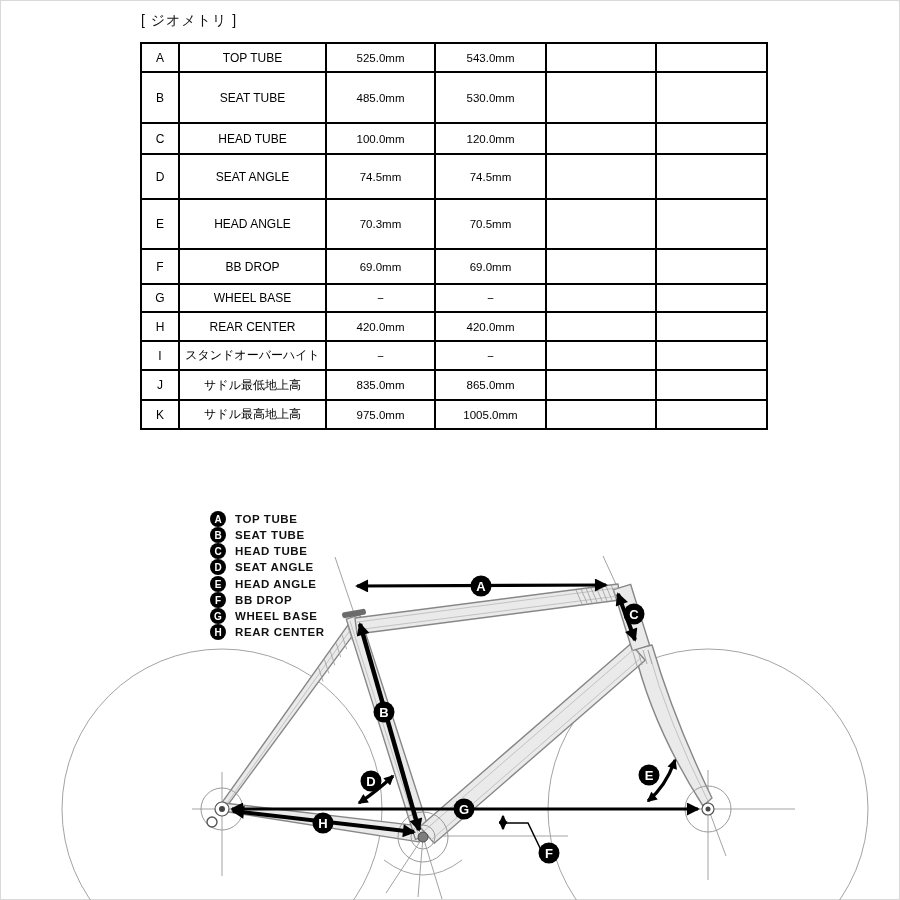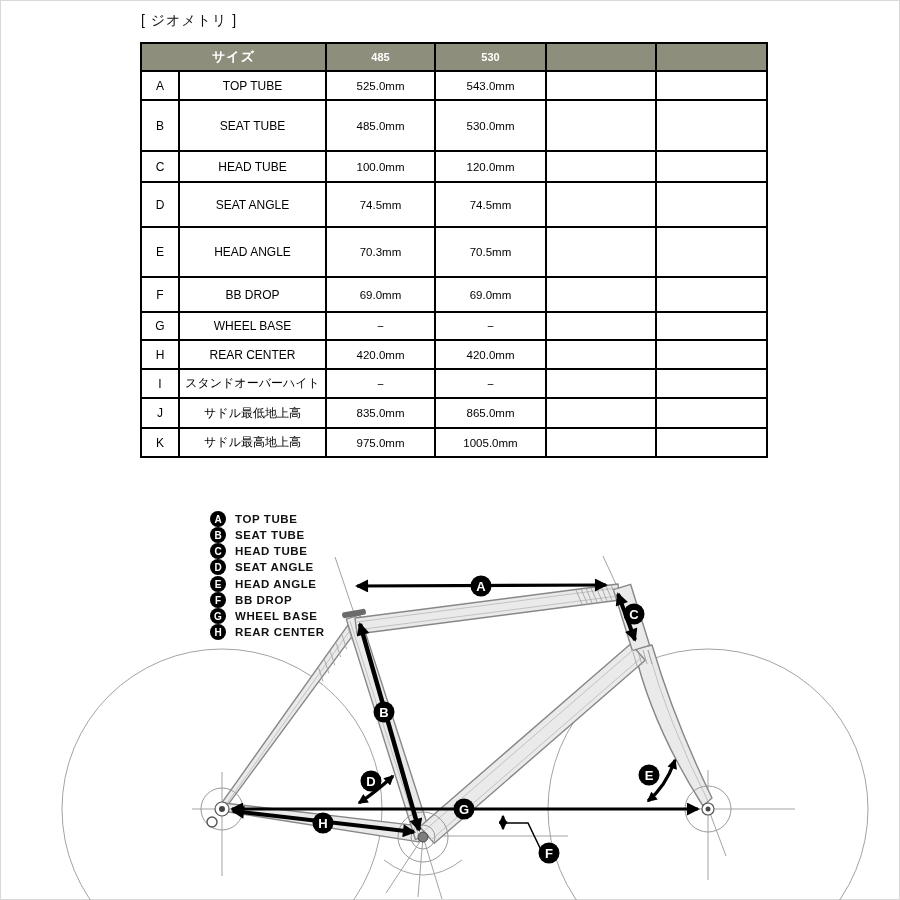--- a/index.html
+++ b/index.html
@@ -33,27 +33,20 @@
 <table class="geo">
   <colgroup>
     <col style="width:38px">
       <col style="width:147px">
       <col style="width:109px">
     <col style="width:111px">
       <col style="width:110px">
       <col style="width:111px">
   </colgroup>
   <tbody>
-      <tr style="height:28px">
-    <th colspan="2" class="h-size">サイズ</th>
-    <th class="h-col">485</th>
-    <th class="h-col">530</th>
-    <th class="h-col"></th>
-    <th class="h-col"></th>
-  </tr>
   <tr style="height:29px">
     <td class="c-letter">A</td>
     <td class="c-name">TOP TUBE</td>
     <td class="c-val">525.0mm</td>
     <td class="c-val">543.0mm</td>
     <td></td>
         <td></td>
   </tr>
   <tr style="height:51px">
     <td class="c-letter">B</td>

